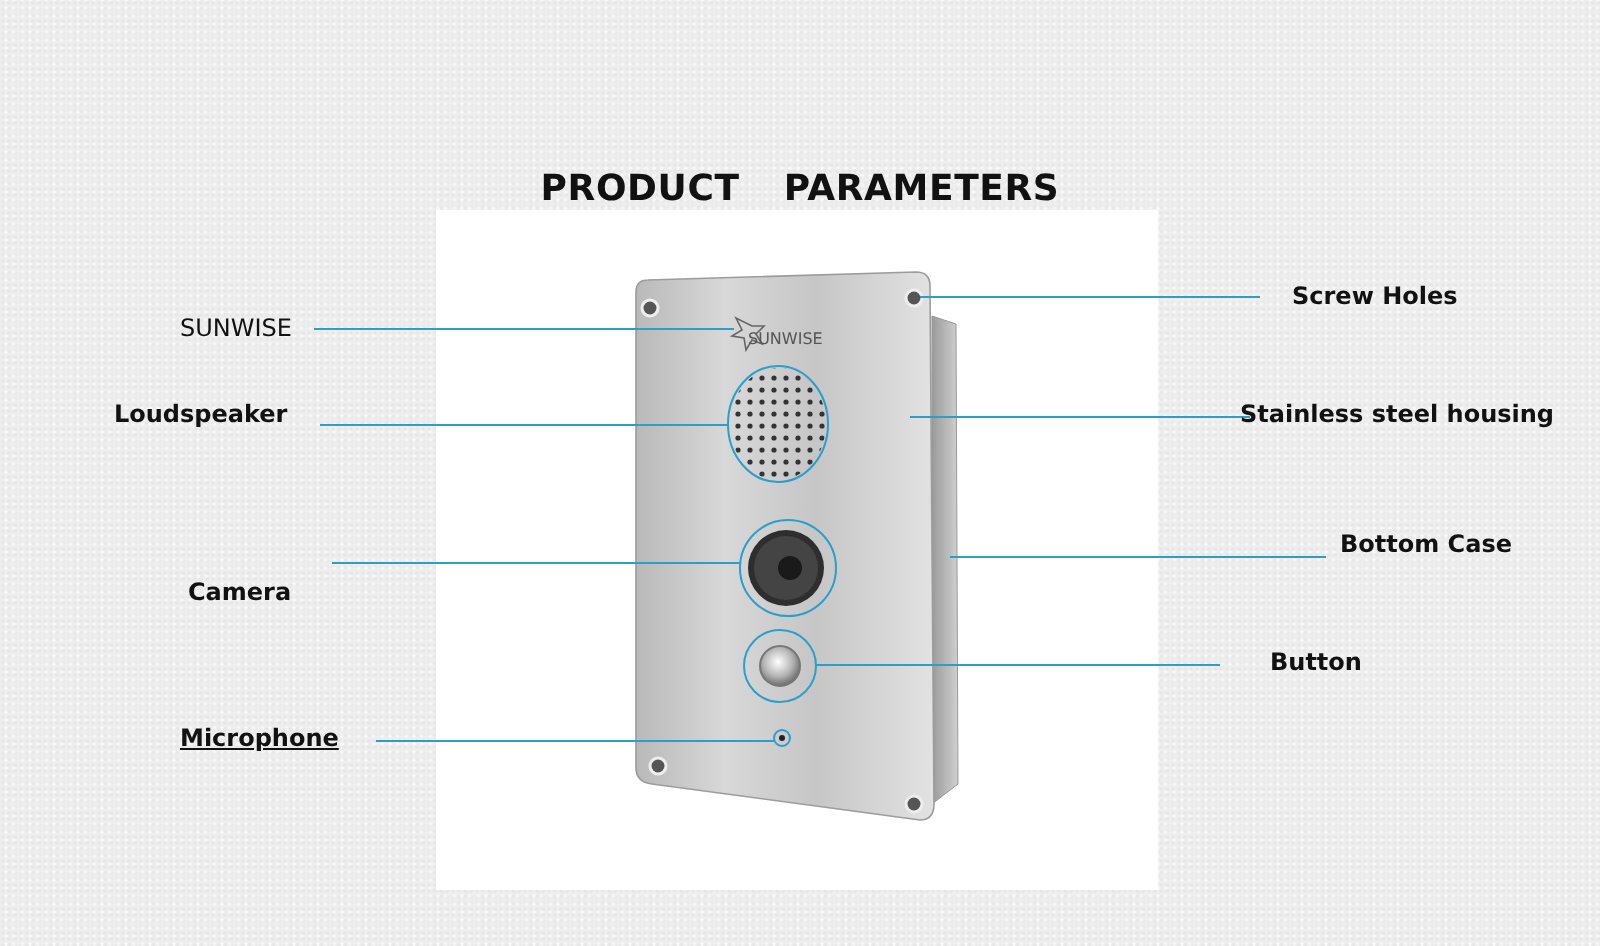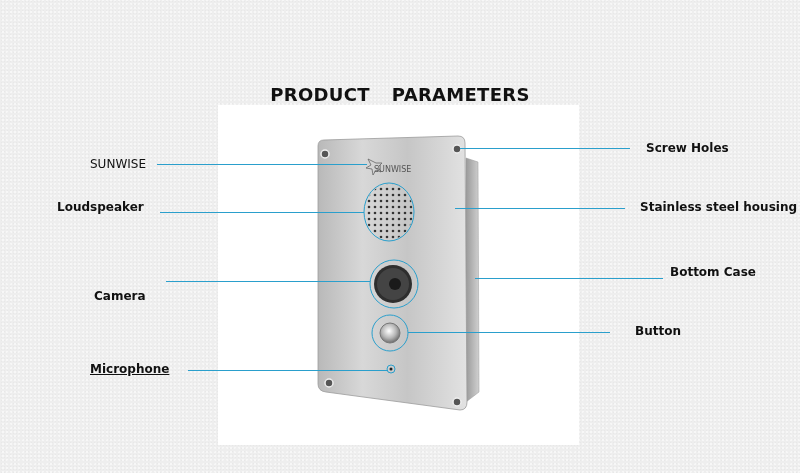--- a/index.html
+++ b/index.html
@@ -112,15 +112,15 @@
 <div class="leader" style="left:455px; top:208px; width:170px;"></div>
 <div class="leader" style="left:475px; top:278px; width:188px;"></div>
 <div class="leader" style="left:408px; top:332px; width:202px;"></div>
 
 <div class="label" style="left:90px; top:157px;">SUNWISE</div>
 <div class="label bold" style="left:57px; top:200px;">Loudspeaker</div>
 <div class="label bold" style="left:94px; top:279px;margin-top:10px;">Camera</div>
 <div class="label bold" style="left:90px; top:362px;text-decoration:underline;">Microphone</div>
 
 <div class="label bold" style="left:646px; top:141px;">Screw Holes</div>
-<div class="label bold" style="left:640px; top:200px;">Stainless steel housing</div>
+<div class="label bold" style="left:620px; top:200px;">Stainless steel housing</div>
 <div class="label bold" style="left:670px; top:265px;">Bottom Case</div>
 <div class="label bold" style="left:620px; top:324px;margin-left:15px;">Button</div>
 
 </body></html>

